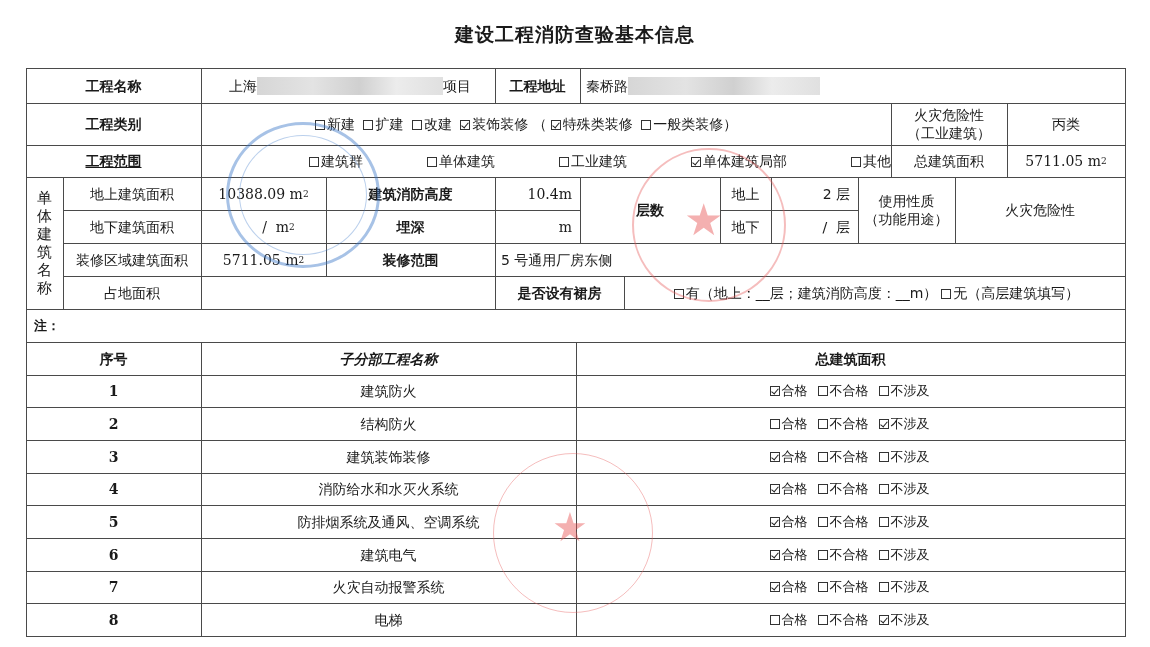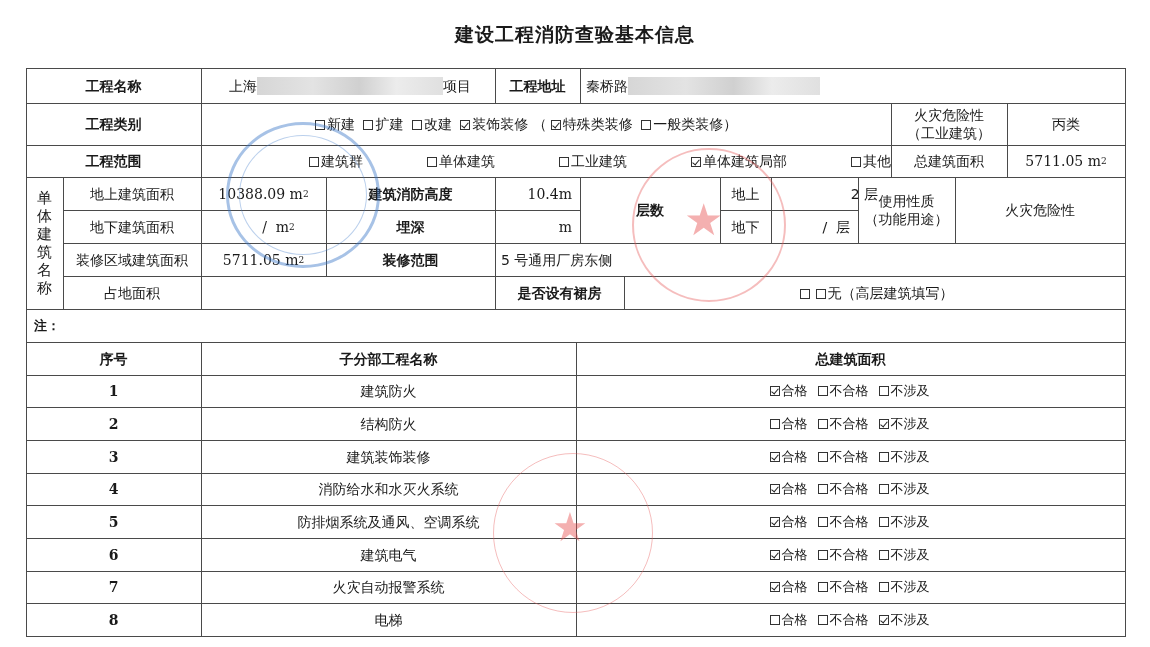--- a/index.html
+++ b/index.html
@@ -103,21 +103,21 @@
   <span>（</span>
   <span><span class="cb on"></span><span>特殊类装修</span></span>&nbsp;
   <span><span class="cb"></span><span>一般类装修）</span></span>
 </div>
 <div class="cell two lbl" style="left:891px;top:103px;width:116px;height:42px;">
   <span>火灾危险性</span>
   <span>（工业建筑）</span>
 </div>
 <div class="cell lbl" style="left:1007px;top:103px;width:118px;height:42px;">丙类</div>
 
-<div class="cell bold" style="left:26px;top:145px;width:175px;height:32px;">工程范围</div>
+<div class="cell bold" style="left:26px;top:145px;width:175px;height:32px;text-decoration:underline;">工程范围</div>
 <div class="cell lbl" style="left:201px;top:145px;width:690px;height:32px;padding-left:104px;justify-content:space-between;">
   <span><span class="cb"></span><span>建筑群</span></span>&nbsp;
   <span><span class="cb"></span><span>单体建筑</span></span>&nbsp;
   <span><span class="cb"></span><span>工业建筑</span></span>&nbsp;
   <span><span class="cb on"></span><span>单体建筑局部</span></span>&nbsp;
   <span><span class="cb"></span><span>其他</span></span>
 </div>
 <div class="cell lbl" style="left:891px;top:145px;width:116px;height:32px;">总建筑面积</div>
 <div class="cell" style="left:1007px;top:145px;width:118px;height:32px;">
   <span>5711.05 m</span>
@@ -144,51 +144,51 @@
 <div class="cell lbl" style="left:63px;top:210px;width:138px;height:33px;">地下建筑面积</div>
 <div class="cell" style="left:201px;top:210px;width:125px;height:33px;padding-left:30px;">
     <span style="white-space:pre;">/  m</span>
     <sup>2</sup>
   </div>
 <div class="cell bold" style="left:326px;top:210px;width:169px;height:33px;">埋深</div>
 <div class="cell right" style="left:495px;top:210px;width:85px;height:33px;">m</div>
 
 <div class="cell bold" style="left:580px;top:177px;width:140px;height:66px;">层数</div>
 <div class="cell lbl" style="left:720px;top:177px;width:51px;height:33px;">地上</div>
-<div class="cell right lbl" style="left:771px;top:177px;width:87px;height:33px;margin-left:28px;">2 层</div>
+<div class="cell right lbl" style="left:771px;top:177px;width:87px;height:33px;">2 层</div>
 <div class="cell lbl" style="left:720px;top:210px;width:51px;height:33px;">地下</div>
 <div class="cell right lbl" style="left:771px;top:210px;width:87px;height:33px;white-space:pre;">/  层</div>
 <div class="cell two lbl" style="left:858px;top:177px;width:97px;height:66px;">
   <span>使用性质</span>
   <span>（功能用途）</span>
 </div>
 <div class="cell lbl" style="left:955px;top:177px;width:170px;height:66px;">火灾危险性</div>
 
 <div class="cell lbl" style="left:63px;top:243px;width:138px;height:33px;">装修区域建筑面积</div>
 <div class="cell" style="left:201px;top:243px;width:125px;height:33px;">
     <span>5711.05 m</span>
     <sup>2</sup>
   </div>
 <div class="cell bold" style="left:326px;top:243px;width:169px;height:33px;">装修范围</div>
 <div class="cell left lbl" style="left:495px;top:243px;width:630px;height:33px;">5 号通用厂房东侧</div>
 
 <div class="cell lbl" style="left:63px;top:276px;width:138px;height:33px;">占地面积</div>
 <div class="cell" style="left:201px;top:276px;width:294px;height:33px;"></div>
 <div class="cell bold" style="left:495px;top:276px;width:129px;height:33px;">是否设有裙房</div>
 <div class="cell lbl" style="left:624px;top:276px;width:501px;height:33px;">
-  <span><span class="cb"></span></span>
+  <span><span class="cb"></span><span>有（地上：__层；建筑消防高度：__m）</span></span>
   <span><span class="cb"></span><span>无（高层建筑填写）</span></span>
 </div>
 
 <div class="note" style="left:26px;top:309px;width:1100px;height:33px;">
   <b>注：</b>
 </div>
 
 <div class="cell bold" style="left:26px;top:342px;width:175px;height:33px;">序号</div>
-<div class="cell bold" style="left:201px;top:342px;width:375px;height:33px;">子分部工程名称</div>
+<div class="cell bold" style="left:201px;top:342px;width:375px;height:33px;font-style:italic;">子分部工程名称</div>
 <div class="cell bold" style="left:576px;top:342px;width:549px;height:33px;">总建筑面积</div>
 
 <div id="rows">
     <div class="cell bold" style="left: 26px; top: 375px; width: 175px; height: 32px; font-family: &quot;DejaVu Serif&quot;, &quot;Liberation Serif&quot;, serif;">1</div>
     <div class="cell lbl" style="left: 201px; top: 375px; width: 375px; height: 32px;">建筑防火</div>
     <div class="cell concl" style="left: 576px; top: 375px; width: 549px; height: 32px;">
       <span class="opt"><span class="cb on"></span><span>合格</span></span>
       <span class="opt"><span class="cb"></span><span>不合格</span></span>
       <span class="opt"><span class="cb"></span><span>不涉及</span></span>
     </div>

